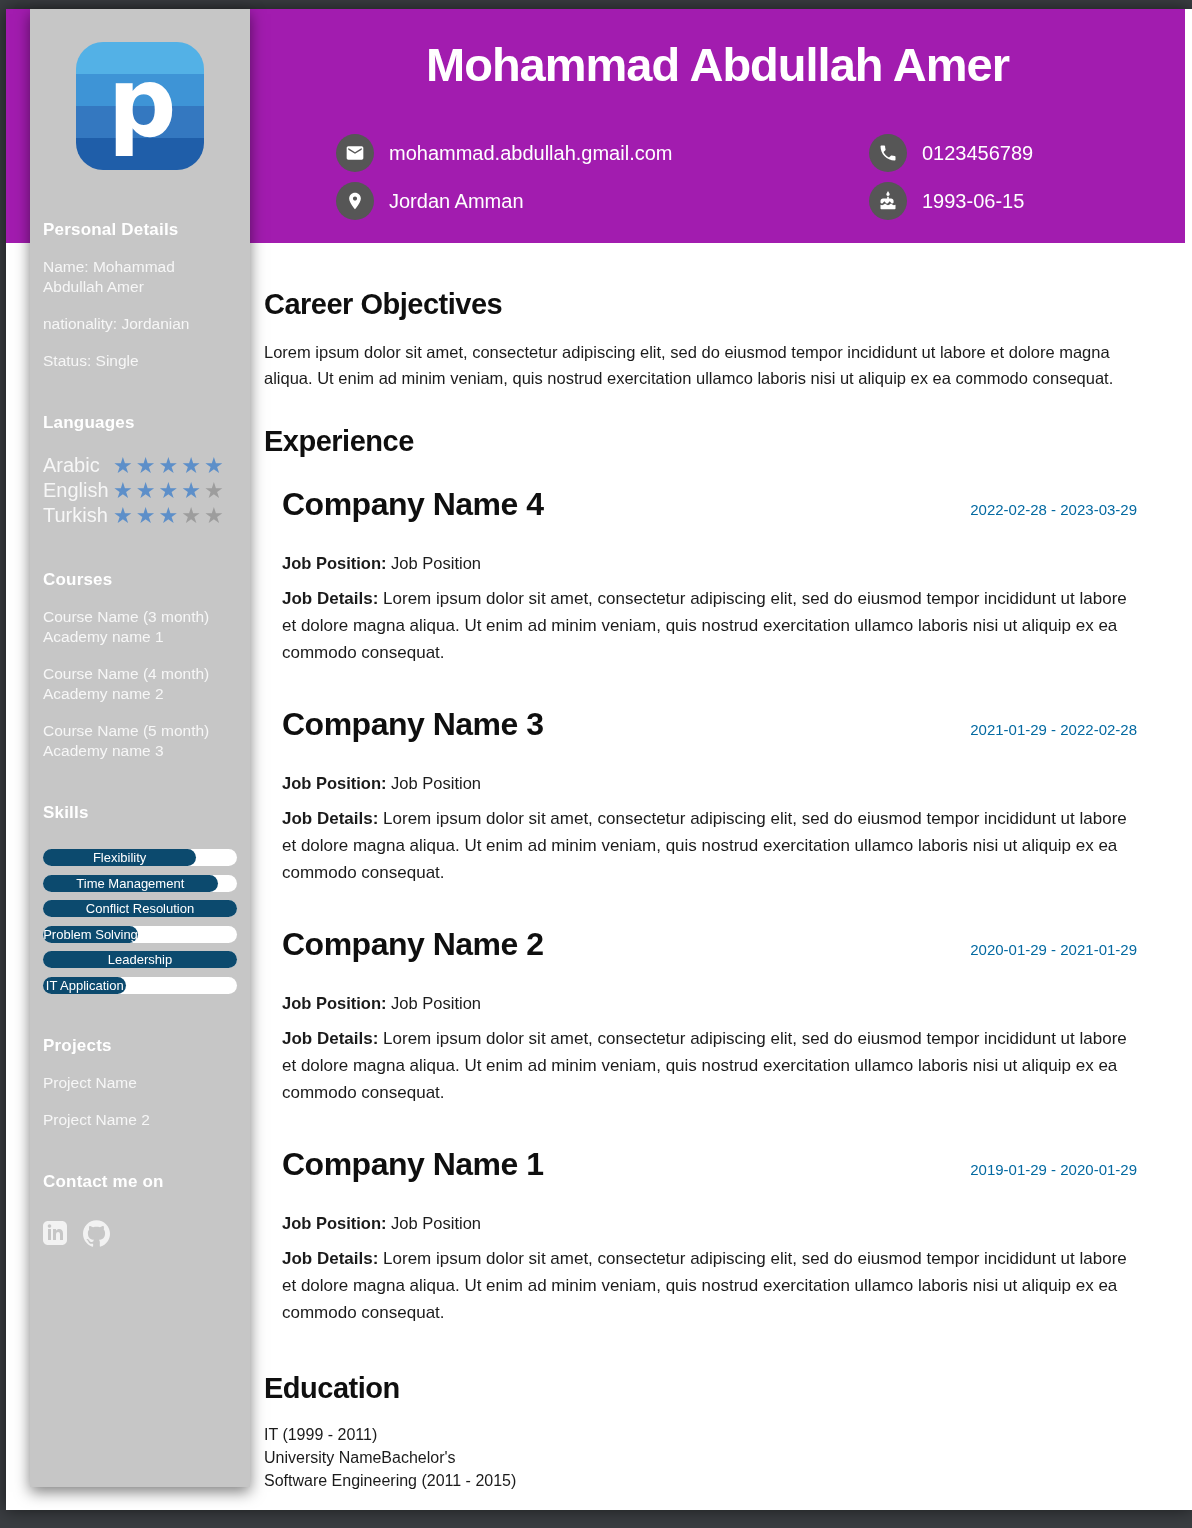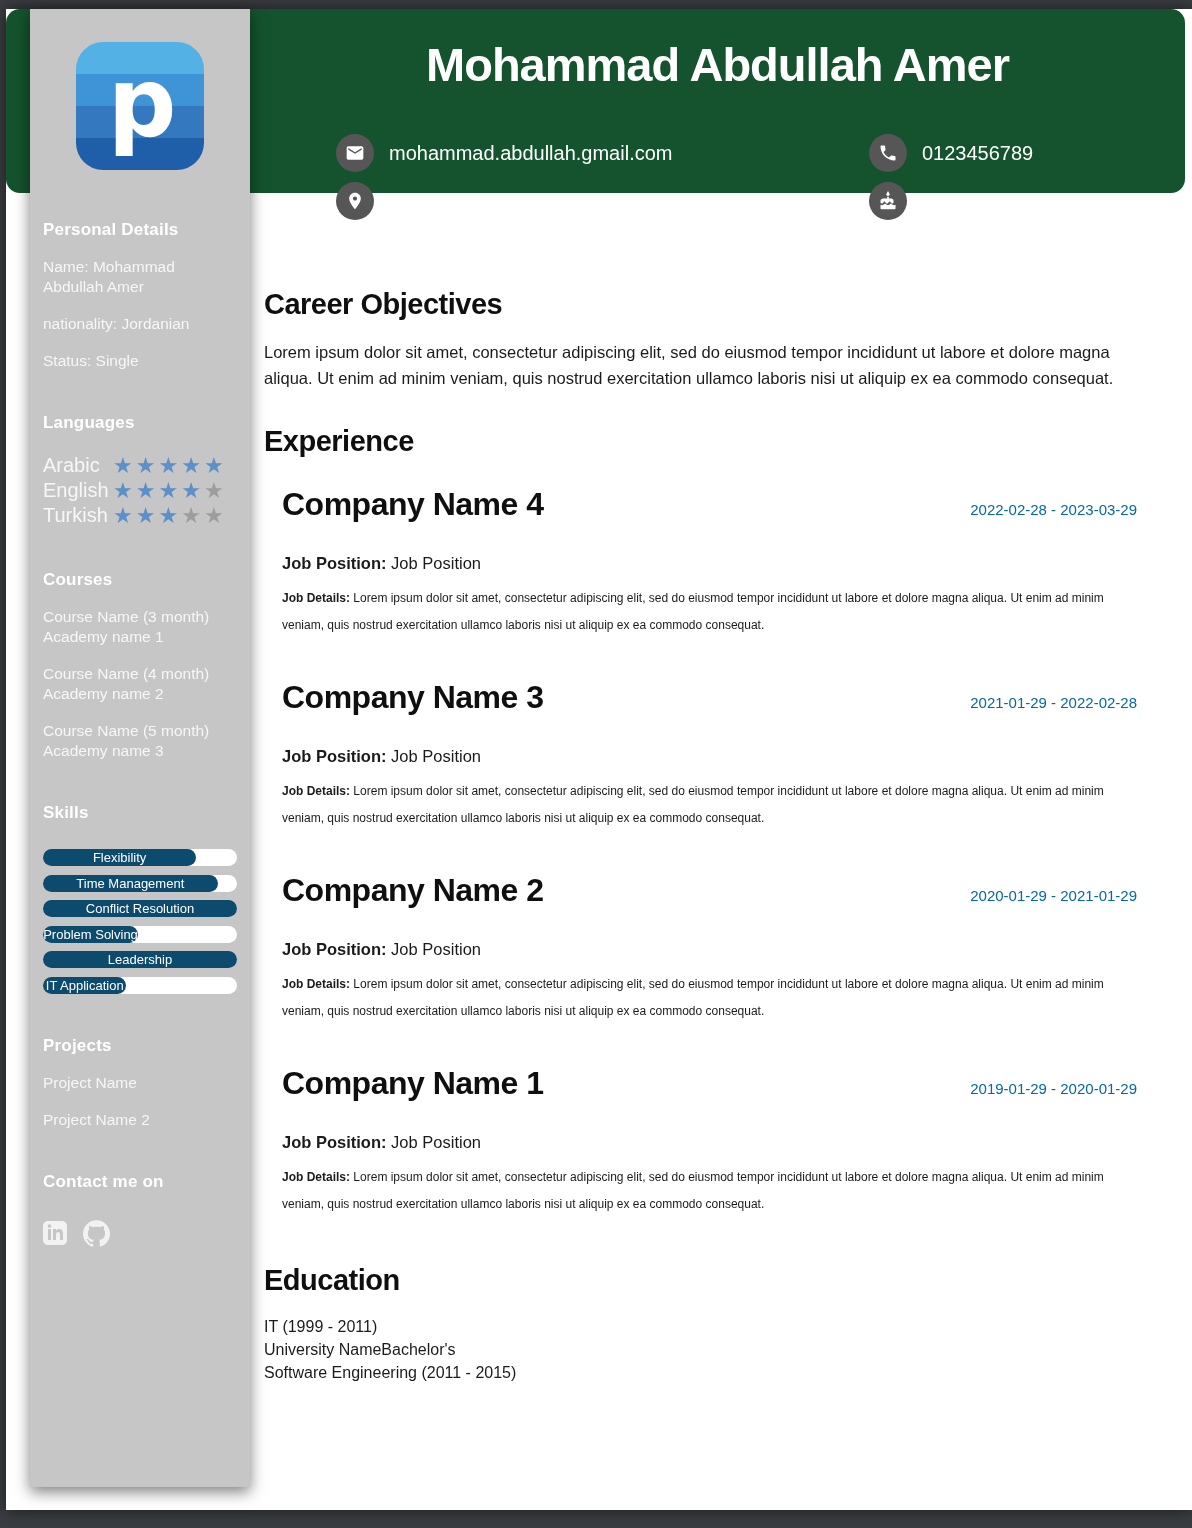--- a/index.html
+++ b/index.html
@@ -13,23 +13,22 @@
   }
   .paper {
     position:absolute; left:6px; top:9px;
     width:1186px; height:1501px;
     background:#ffffff;
     box-shadow:0 0 16px rgba(0,0,0,.55);
   }
   
   .header-band {
     position:absolute; left:0; top:0;
-    width:1179px; height:184px;
-    background:#14532d;
-    border-radius:14px;
+    width:1179px; height:234px;
+    background:#a21caf;
   }
   .name-title {
     padding-top:30px;
     padding-left:244px;
     text-align:center;
     font-size:47px; font-weight:bold; color:#fff;
     letter-spacing:-1px;
     line-height:52px;
   }
   .contact-grid {
@@ -95,21 +94,21 @@
   }
   .career-text { margin-top:18px; font-size:16.5px; line-height:26px; }
   .experience-h { margin-top:33px; }
   .job { margin-left:18px; margin-top:40px; }
   .job:first-of-type { margin-top:28px; }
   .job-head { display:flex; justify-content:space-between; align-items:baseline; }
   .job-company { font-size:32px; font-weight:bold; color:#0f0f0f; letter-spacing:-.5px; }
   .job-dates { font-size:15px; color:#0369a1; }
   .job-line { margin-top:31px; font-size:16.5px; }
   .job-line b { font-weight:bold; }
-  .job-details { margin-top:12px; font-size:12px; line-height:27px; }
+  .job-details { margin-top:12px; font-size:17px; line-height:27px; }
   .education-h { margin-top:45px; }
   .edu-lines { margin-top:18px; font-size:16px; line-height:23px; color:#1b1b1b; }
 </style>
 </head>
 <body>
 
 <div class="paper">
 
   <div class="header-band">
     <div class="name-title">Mohammad Abdullah Amer</div>

